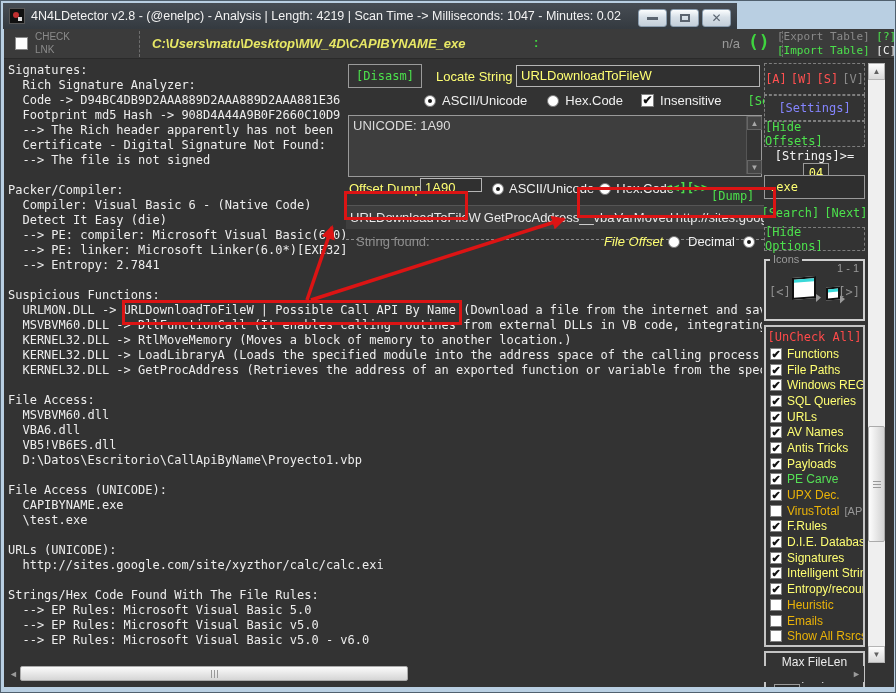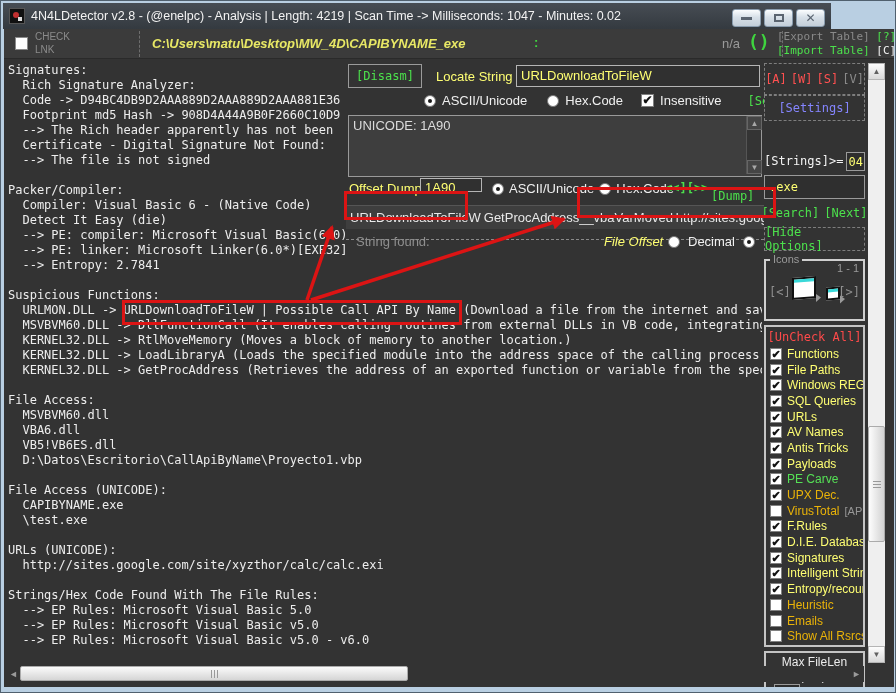--- a/index.html
+++ b/index.html
@@ -1,21 +1,21 @@
 <!DOCTYPE html>
 <html><head>
 <meta charset="utf-8">
 <style>
   html,body{margin:0;padding:0;background:#9db4c8;}
   *{box-sizing:border-box;}
   .abs{position:absolute;}
   #window{position:relative;width:896px;height:693px;background:#b9cfe2;border:1px solid #50606e;
           font-family:"Liberation Sans",sans-serif;overflow:hidden;}
   
-  #titlebar{position:absolute;left:2px;top:2px;width:828px;height:26px;
+  #titlebar{position:absolute;left:2px;top:2px;width:734px;height:26px;
             background:linear-gradient(#474d54,#343a40);display:flex;align-items:center;}
   #app-icon{width:16px;height:16px;margin:0 6px 0 6px;background:#111;border:1px solid #555;position:relative;}
   #app-icon i{position:absolute;left:3px;top:3px;width:6px;height:6px;background:#c03030;border-radius:50%;}
   #app-icon b{position:absolute;right:2px;bottom:2px;width:4px;height:4px;background:#ddd;}
   #title-text{color:#f2f2f2;font-size:12.5px;white-space:nowrap;}
   #win-buttons{position:absolute;right:6px;top:6px;display:flex;gap:3px;}
   .win-btn{width:29px;height:18px;border:1px solid #899cae;border-radius:3px;
            background:linear-gradient(#fbfdfe,#d7e0e8 45%,#c3cfda);display:flex;align-items:center;justify-content:center;}
   .win-btn .bar{width:11px;height:3px;background:#5a6470;}
   .win-btn .box{width:10px;height:8px;border:2px solid #5a6470;background:transparent;}
@@ -71,21 +71,21 @@
   #fileoffset-label{position:absolute;left:258px;top:3px;color:#ffff73;font-size:13px;font-style:italic;}
   #offset-radios{position:absolute;left:322px;top:3px;display:flex;gap:8px;align-items:center;white-space:nowrap;}
   
   #sidebar{position:absolute;left:760px;top:34px;width:101px;height:600px;font-size:12px;}
   .side-box{position:absolute;left:0;width:101px;border:1px dashed #7e7e7e;display:flex;align-items:center;justify-content:center;
             font-family:"DejaVu Sans Mono",monospace;font-size:12px;background:#333;}
   #awsv-box{top:0;height:32px;gap:4px;}
   #settings-box{top:32px;height:26px;}
   #hideoffsets-box{top:58px;height:26px;}
   #strings-min-row{position:absolute;left:0;top:86px;width:101px;height:24px;display:flex;align-items:center;
-                   font-family:"DejaVu Sans Mono",monospace;}
+                   font-family:"DejaVu Sans Mono",monospace;flex-direction:column;}
   #strings-min-value{margin-left:3px;width:26px;height:19px;background:#2d2d2d;border:1px solid #9a9a9a;
                      color:#ffff73;text-align:center;line-height:18px;font-size:12px;}
   #exe-field{position:absolute;left:0;top:112px;width:101px;height:24px;background:#2f2f2f;border:1px solid #9a9a9a;
              color:#ffff73;font-family:"DejaVu Sans Mono",monospace;font-size:12px;line-height:22px;padding-left:4px;}
   #searchnext-row{position:absolute;left:0;top:138px;width:101px;height:24px;display:flex;align-items:center;justify-content:center;gap:5px;
                   font-family:"DejaVu Sans Mono",monospace;}
   #hideoptions-box{top:164px;height:24px;}
   #icons-box{position:absolute;left:0;top:196px;width:101px;height:62px;border:2px solid #cfcfcf;}
   #icons-legend{position:absolute;left:4px;top:-8px;background:#333;color:#9a9a9a;padding:0 3px;font-size:11px;}
   #icons-count{position:absolute;right:4px;top:1px;color:#9a9a9a;font-size:11px;}
@@ -275,20 +275,23 @@
     <div id="sidebar">
       <div id="awsv-box" class="side-box">
         <span class="red-t">[A]</span>
         <span class="red-t">[W]</span>
         <span class="red-t">[S]</span>
         <span class="gray-t">[V]</span>
       </div>
       <div id="settings-box" class="side-box">
           <span class="blue-t">[Settings]</span>
         </div>
+      <div id="hideoffsets-box" class="side-box">
+          <span class="green-t">[Hide Offsets]</span>
+        </div>
       <div id="strings-min-row">
         <span class="white-t">[Strings]&gt;=</span>
         <span id="strings-min-value">04</span>
       </div>
       <div id="exe-field">.exe</div>
       <div id="searchnext-row">
         <span class="green-t">[Search]</span>
         <span class="green-t">[Next]</span>
       </div>
       <div id="hideoptions-box" class="side-box">

